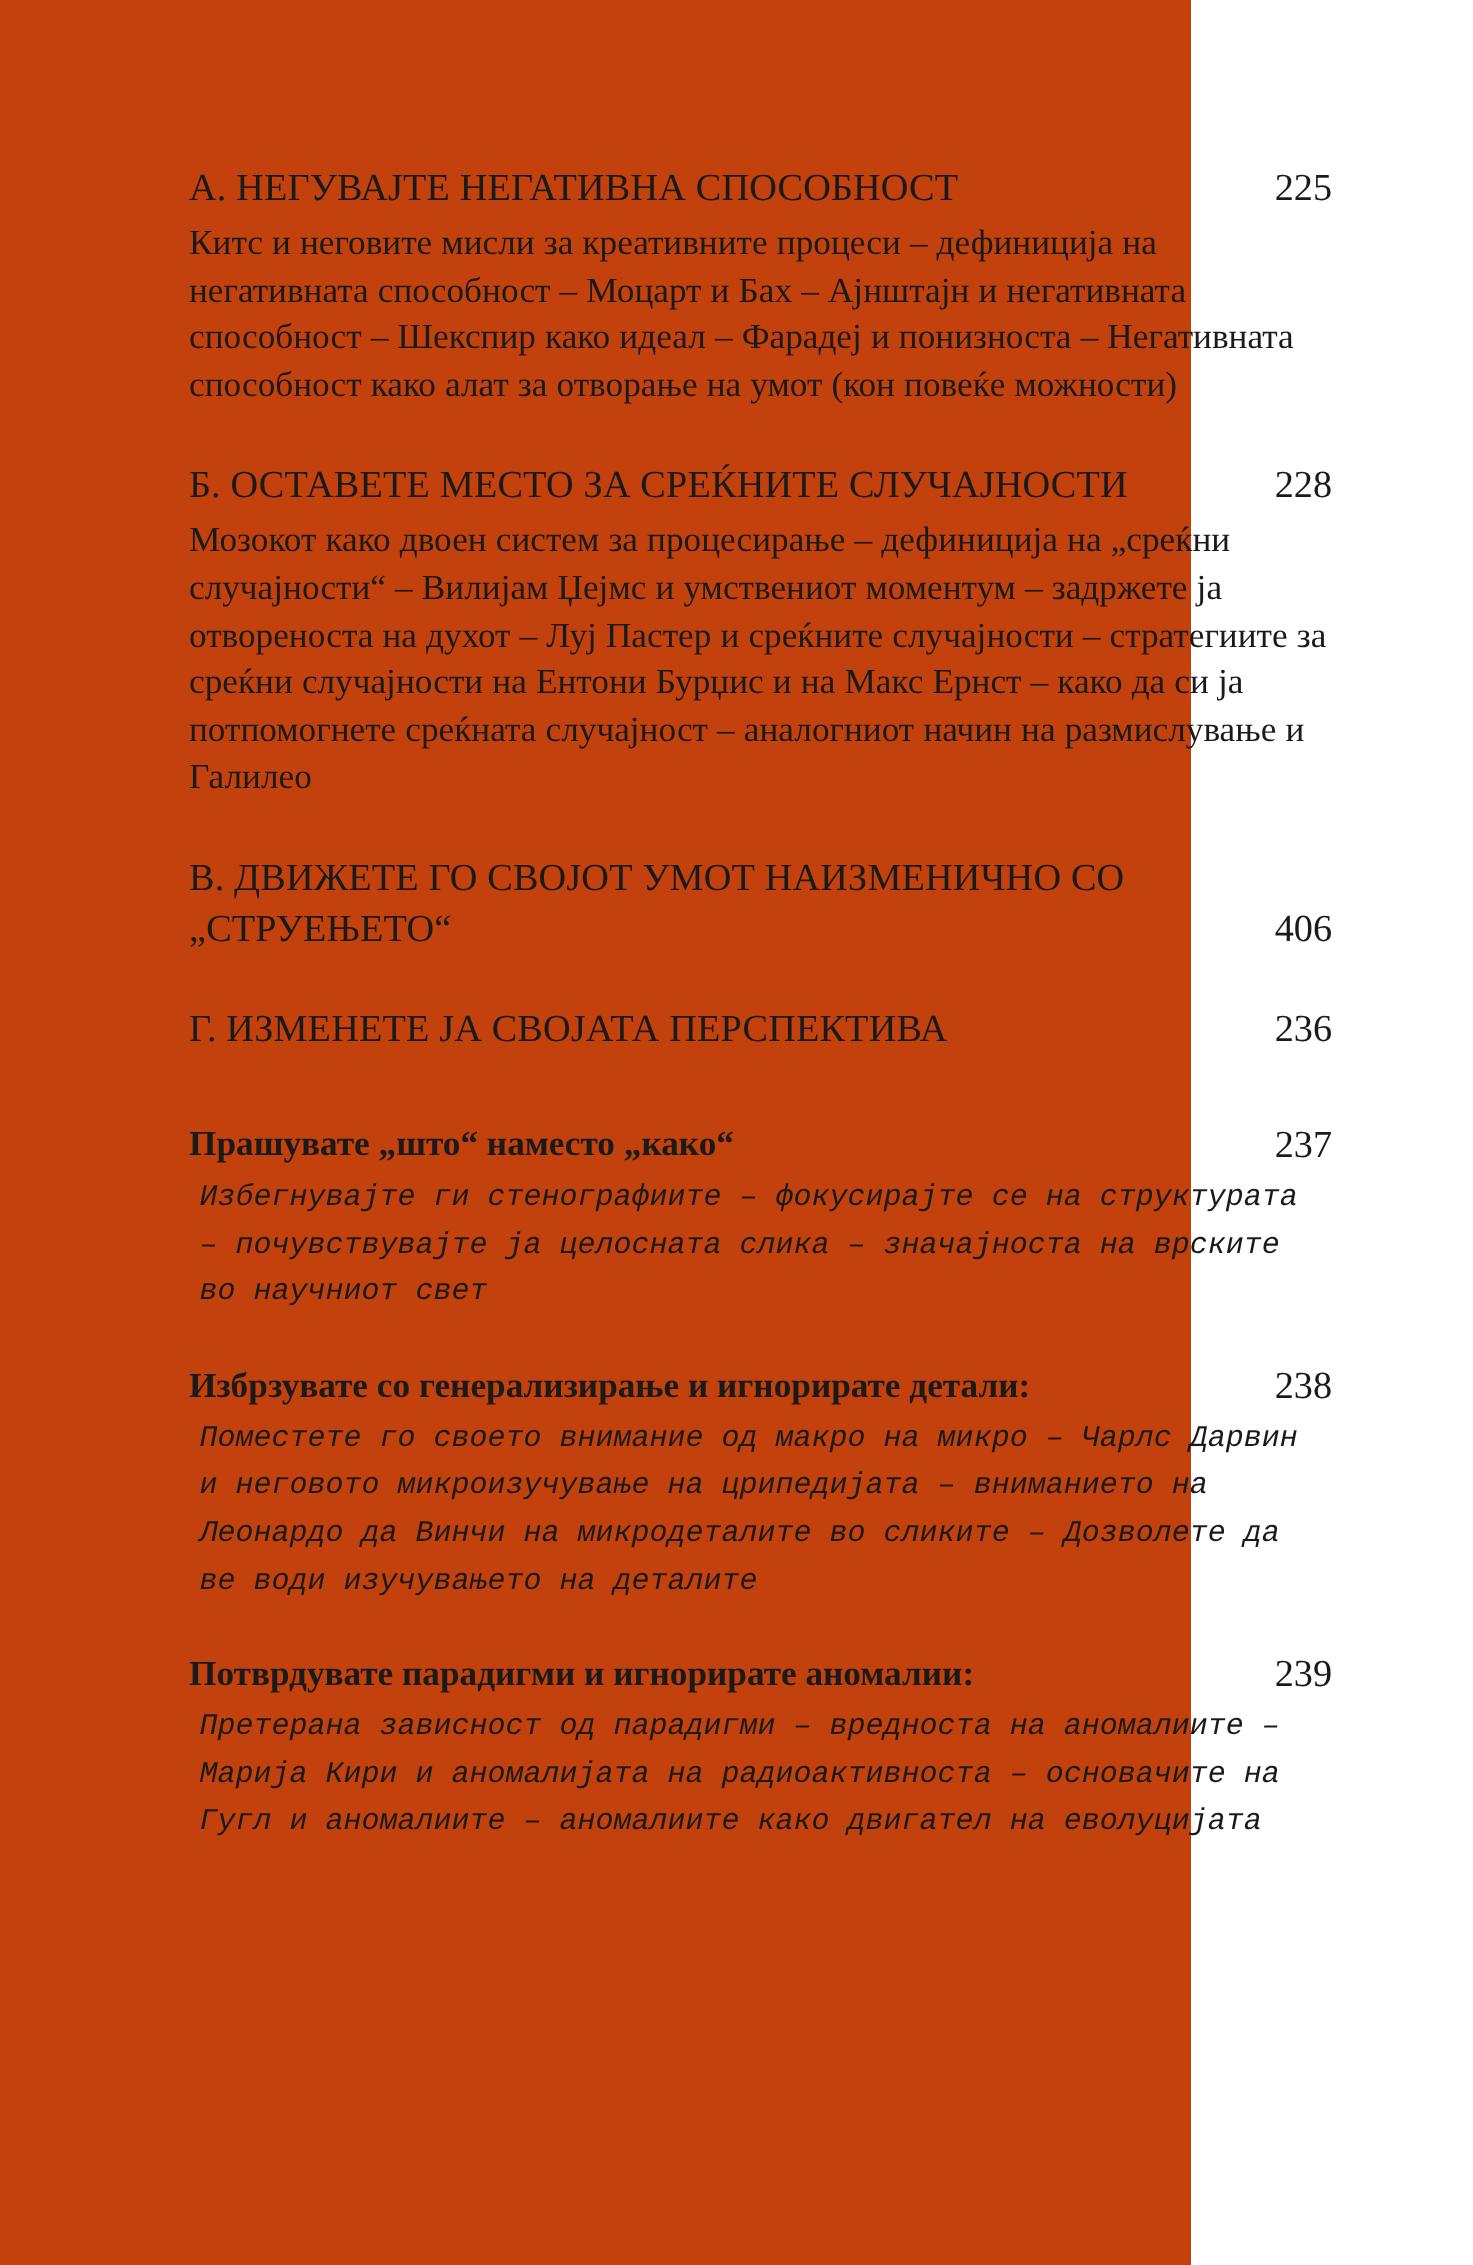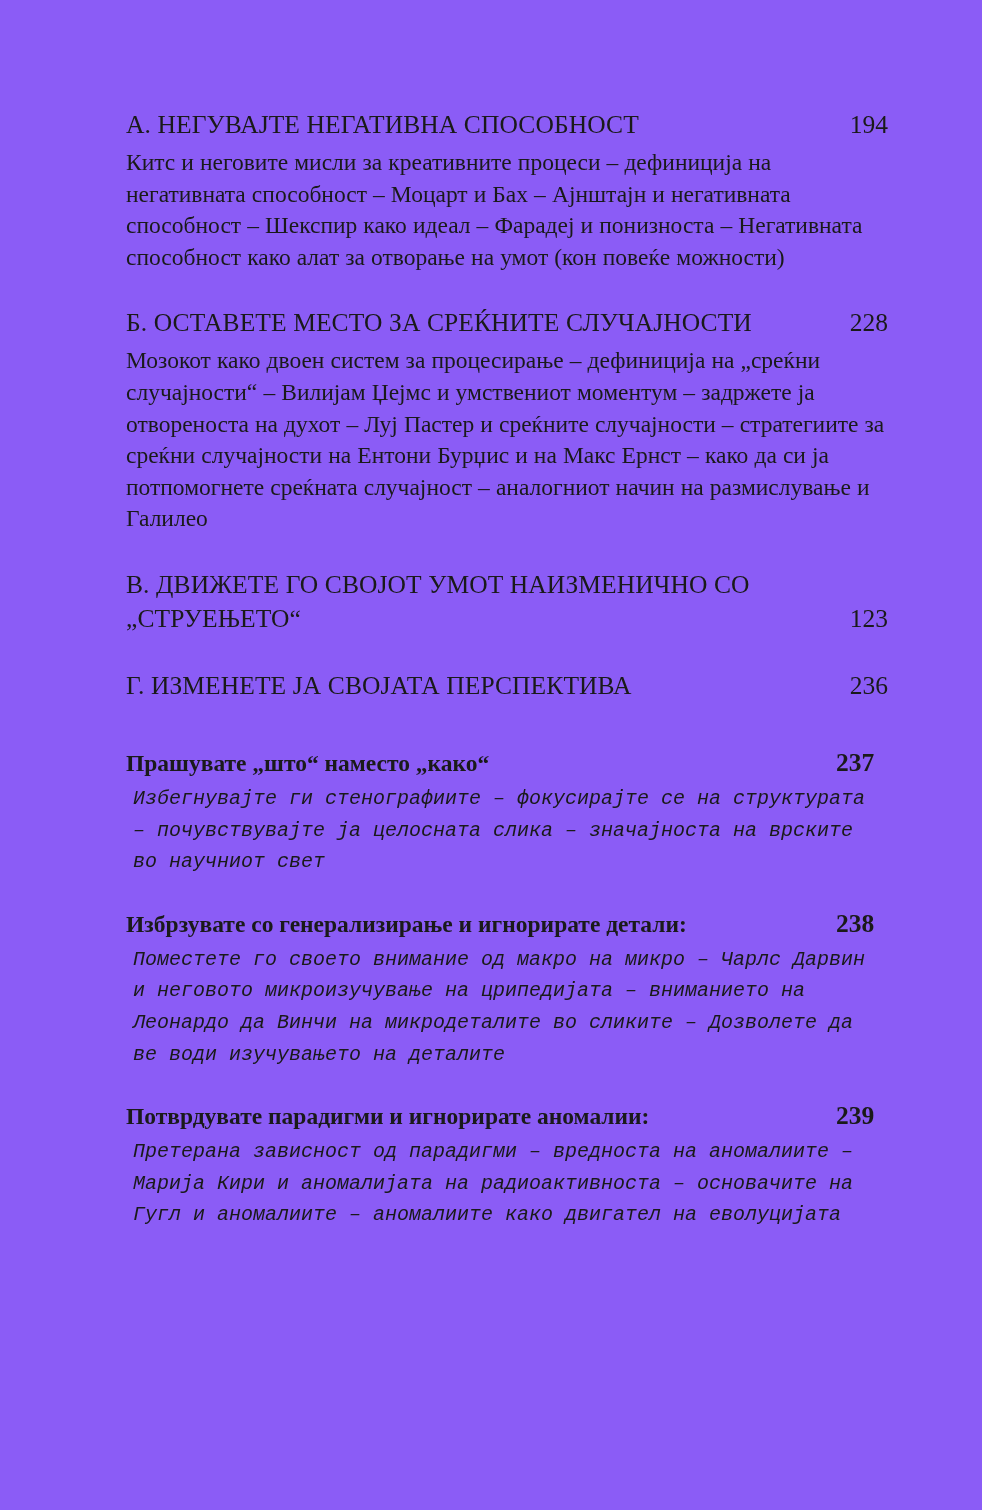--- a/index.html
+++ b/index.html
@@ -9,25 +9,25 @@
   }
   body {
     width: 982px;
     height: 1510px;
     font-family: "Liberation Serif", "DejaVu Serif", serif;
     color: #1a1a1a;
     -webkit-font-smoothing: antialiased;
   }
   .page {
     position: relative;
-    width: 982px;
+    width: 794px;
     height: 1510px;
     box-sizing: border-box;
     padding: 108px 94px 0 126px;
-    background: #8b5cf6;
+    background: #c2410c;
   }
   .toc { width: 762px; }
 
   
   .entry { margin-bottom: 33px; }
   .entry:last-child { margin-bottom: 0; }
 
   .entry-head {
     display: flex;
     align-items: flex-start;
@@ -69,22 +69,23 @@
   }
   .sub-title {
     font-weight: bold;
     font-size: 23.5px;
     line-height: 32px;
     flex: 1 1 auto;
   }
   .sub-page {
     font-size: 25.5px;
     line-height: 32px;
-    font-weight: 700;
+    font-weight: 400;
     flex: 0 0 auto;
+    text-align: right;
     min-width: 52px;
   }
   .sub-desc {
     font-style: italic;
     font-size: 20px;
     line-height: 31.6px;
     margin-top: 4px;
     margin-left: 7px;
     font-family: Liberation Mono, monospace;
   }
@@ -93,38 +94,38 @@
 </style>
 </head>
 <body>
 
 <div class="page">
   <div class="toc">
 
     <div class="entry">
       <div class="entry-head">
         <div class="entry-title">А. НЕГУВАЈТЕ НЕГАТИВНА СПОСОБНОСТ</div>
-        <div class="entry-page">194</div>
+        <div class="entry-page">225</div>
       </div>
       <div class="entry-desc">Китс и неговите мисли за креативните процеси – дефиниција на негативната способност – Моцарт и Бах – Ајнштајн и негативната способност – Шекспир како идеал – Фарадеј и понизноста – Негативната способност како алат за отворање на умот (кон повеќе можности)</div>
     </div>
 
     <div class="entry">
       <div class="entry-head">
         <div class="entry-title">Б. ОСТАВЕТЕ МЕСТО ЗА СРЕЌНИТЕ СЛУЧАЈНОСТИ</div>
         <div class="entry-page">228</div>
       </div>
       <div class="entry-desc">Мозокот како двоен систем за процесирање – дефиниција на „среќни случајности“ – Вилијам Џејмс и умствениот момeнтум – задржете ја отвореноста на духот – Луј Пастер и среќните случајности – стратегиите за среќни случајности на Ентони Бурџис и на Макс Ернст – како да си ја потпомогнете среќната случајност – аналогниот начин на размислување и Галилео</div>
     </div>
 
     <div class="entry">
       <div class="entry-head">
         <div class="entry-title">В. ДВИЖЕТЕ ГО СВОЈОТ УМОТ НАИЗМЕНИЧНО СО
 „СТРУЕЊЕТО“</div>
-        <div class="entry-page">123</div>
+        <div class="entry-page">406</div>
       </div>
     </div>
 
     <div class="entry">
       <div class="entry-head">
         <div class="entry-title">Г. ИЗМЕНЕТЕ ЈА СВОЈАТА ПЕРСПЕКТИВА</div>
         <div class="entry-page">236</div>
       </div>
     </div>
 

